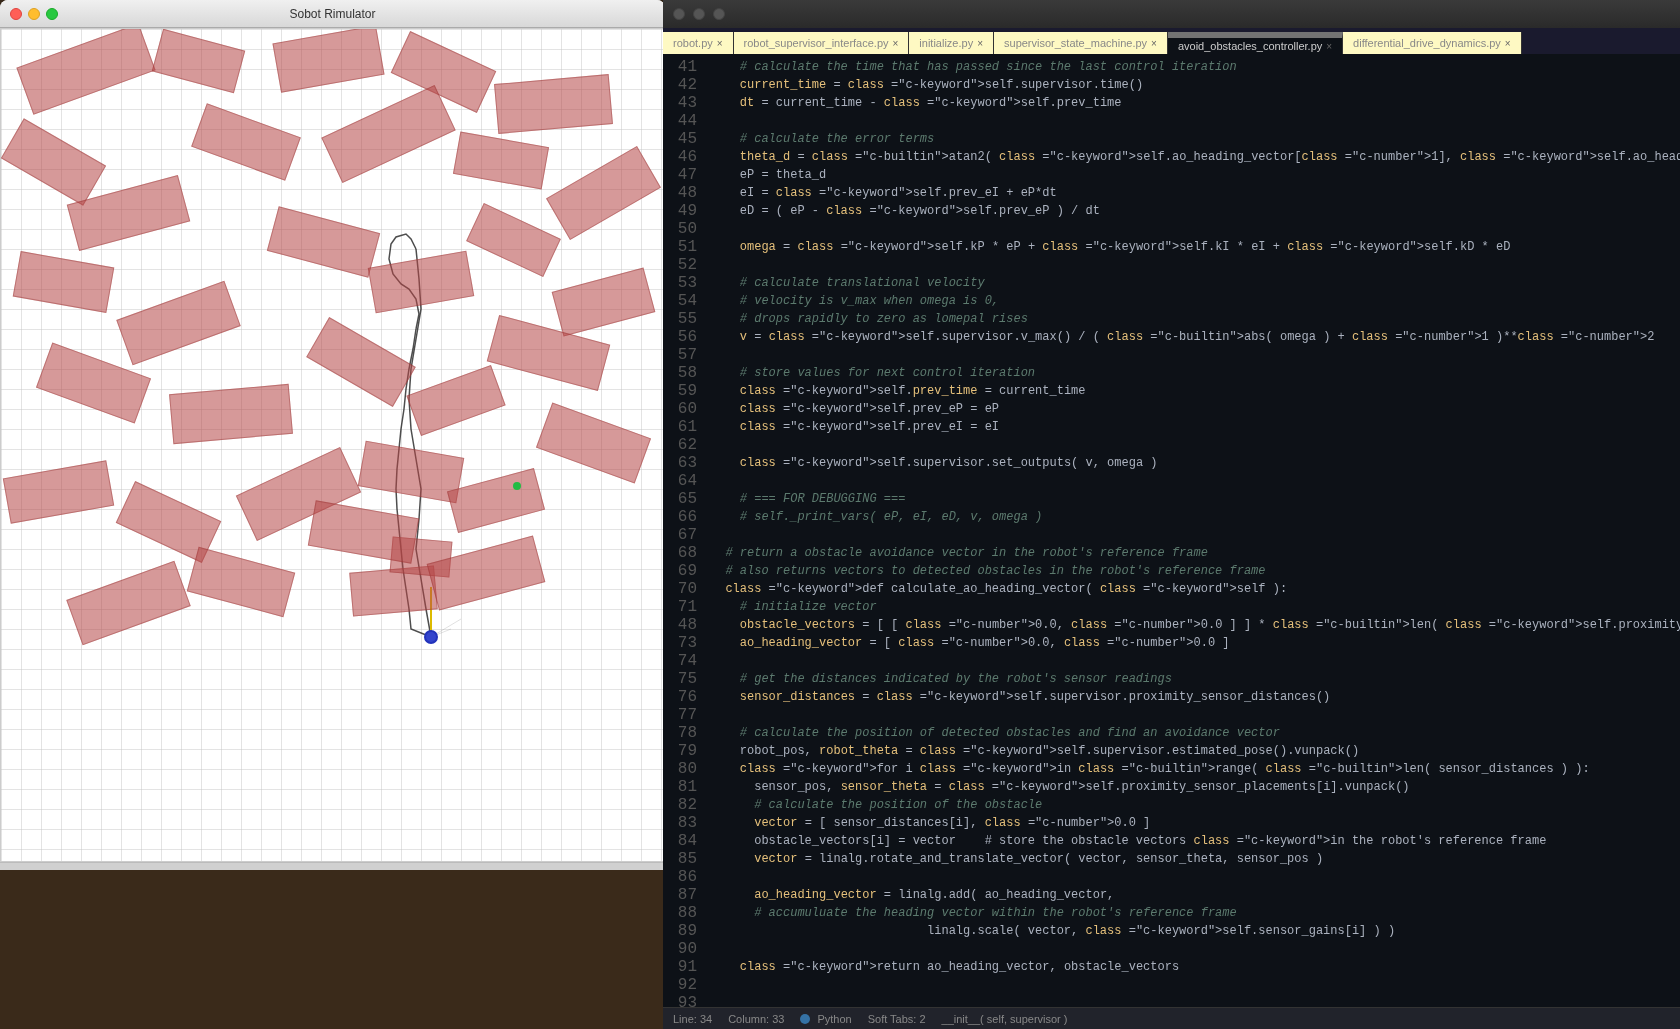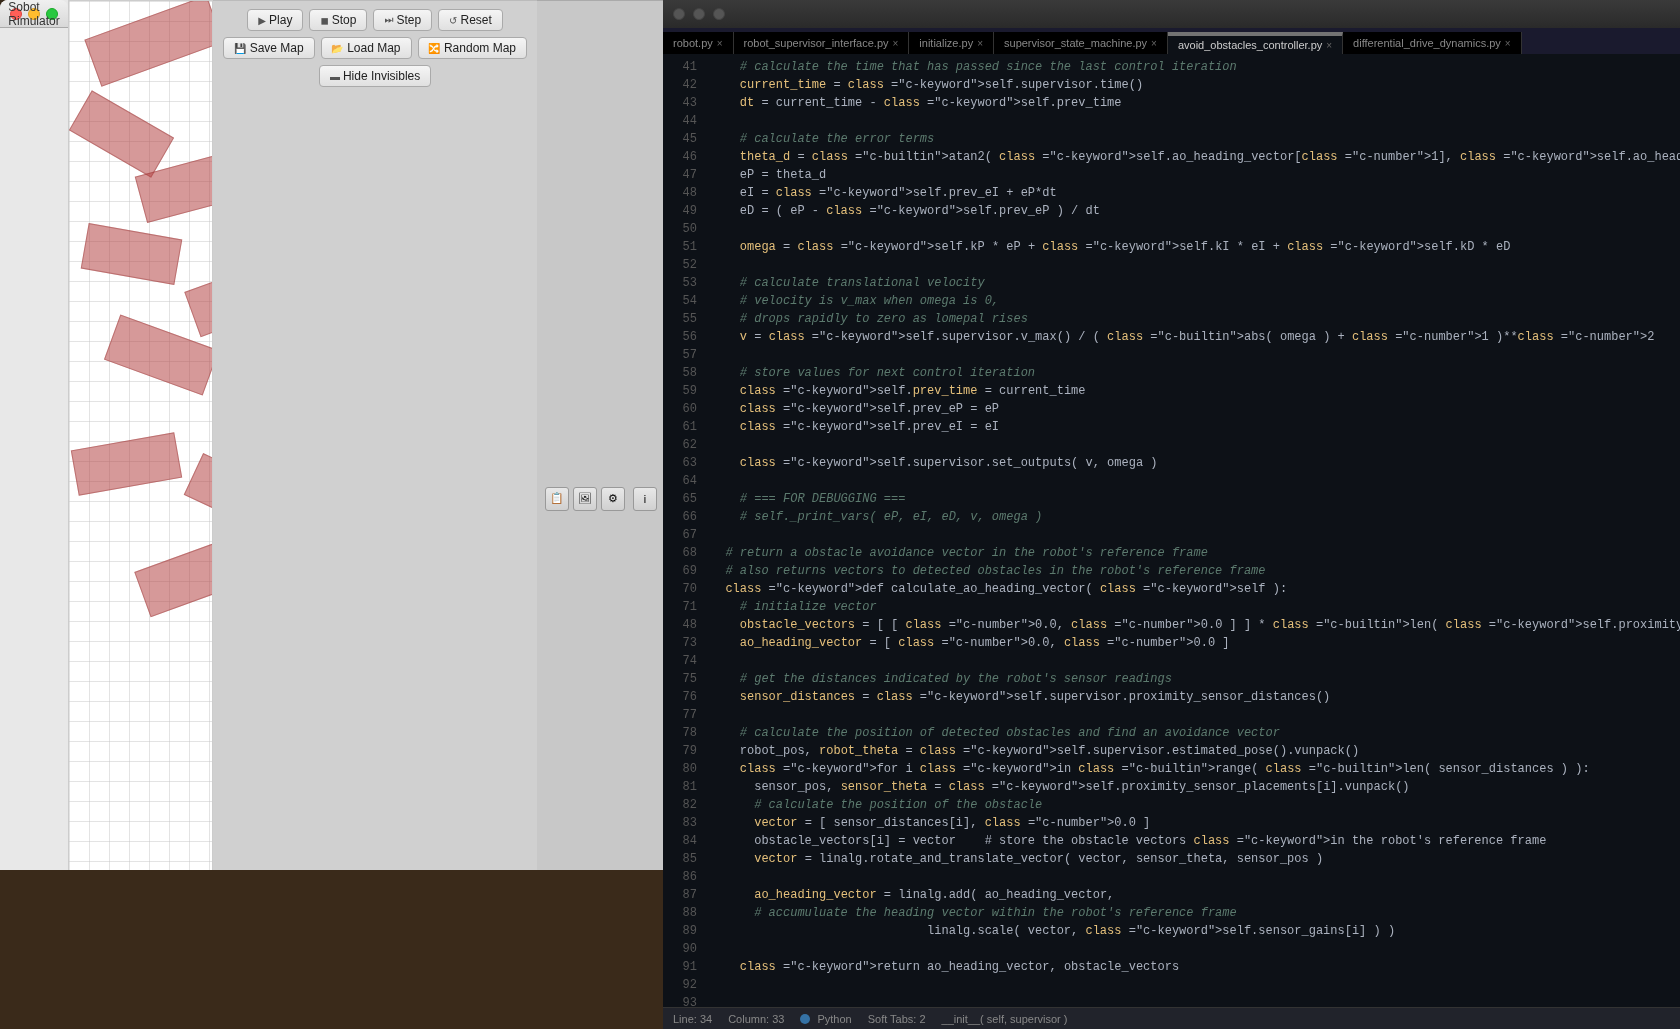--- a/index.html
+++ b/index.html
@@ -15,21 +15,21 @@
     
     #simulator-window {
       position: absolute;
       left: 0; top: 0;
       width: 665px;
       height: 996px;
       background: #e8e8e8;
       border-radius: 8px 8px 0 0;
       box-shadow: 2px 2px 8px rgba(0,0,0,0.5);
       display: flex;
-      flex-direction: row;
+      flex-direction: column;
     }
 
     #sim-titlebar {
       height: 28px;
       background: linear-gradient(to bottom, #f0f0f0, #d8d8d8);
       border-radius: 8px 8px 0 0;
       border-bottom: 1px solid #aaa;
       display: flex;
       align-items: center;
       padding: 0 10px;
@@ -190,54 +190,54 @@
       align-items: flex-end;
       padding: 0;
       overflow: hidden;
       flex-shrink: 0;
     }
 
     .tab {
       padding: 4px 10px;
       font-size: 11px;
       color: #888;
-      background: #000000;
+      background: #fef9c3;
       border-right: 1px solid #333;
       cursor: pointer;
       white-space: nowrap;
       display: flex;
       align-items: center;
       gap: 4px;
       height: 22px;
     }
     .tab.active {
       background: #0d1117;
       color: #ccc;
-      border-top: 4px solid #737373;
+      border-top: 6px solid #737373;
     }
     .tab-close {
       font-size: 10px;
       color: #666;
       cursor: pointer;
     }
 
     #code-area {
       flex: 1;
       background: #0d1117;
       overflow: hidden;
       position: relative;
       display: flex;
     }
 
     #line-numbers {
       width: 40px;
       background: #0d1117;
       color: #555;
       font-family: 'Courier New', monospace;
-      font-size: 12px;
+      font-size: 16px;
       line-height: 18px;
       padding: 4px 6px;
       text-align: right;
       flex-shrink: 0;
       user-select: none;
     }
 
     #code-content {
       flex: 1;
       padding: 4px 8px;

